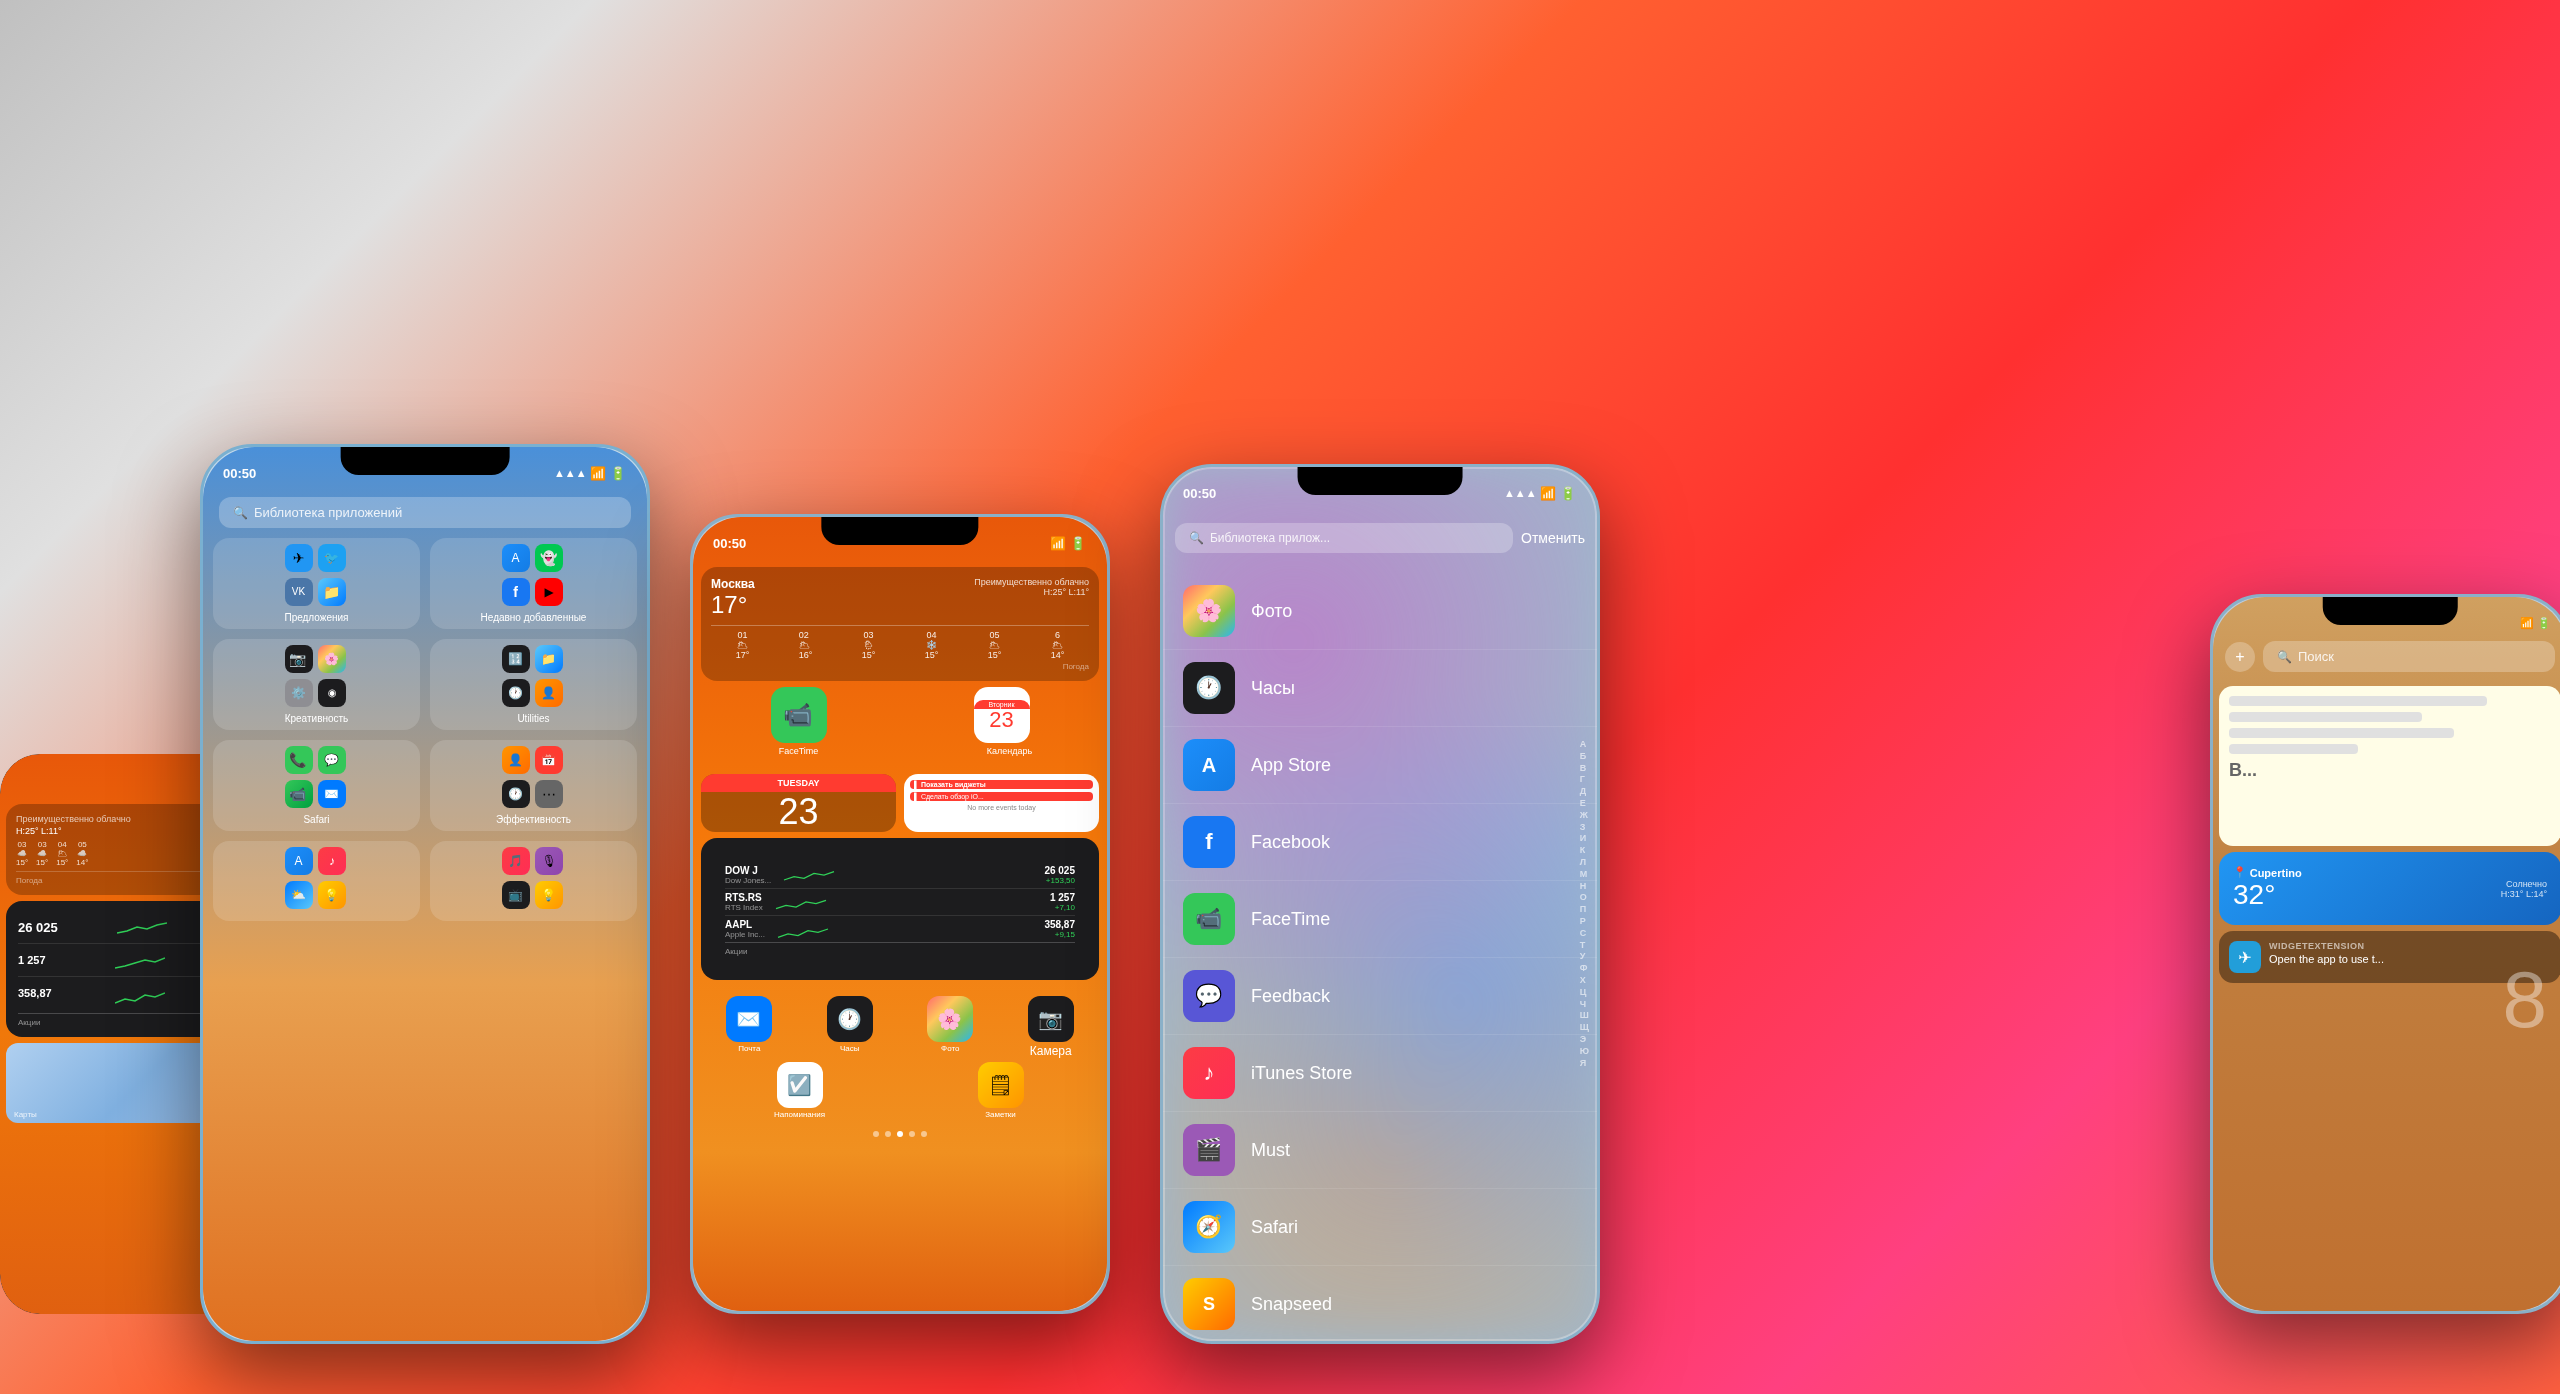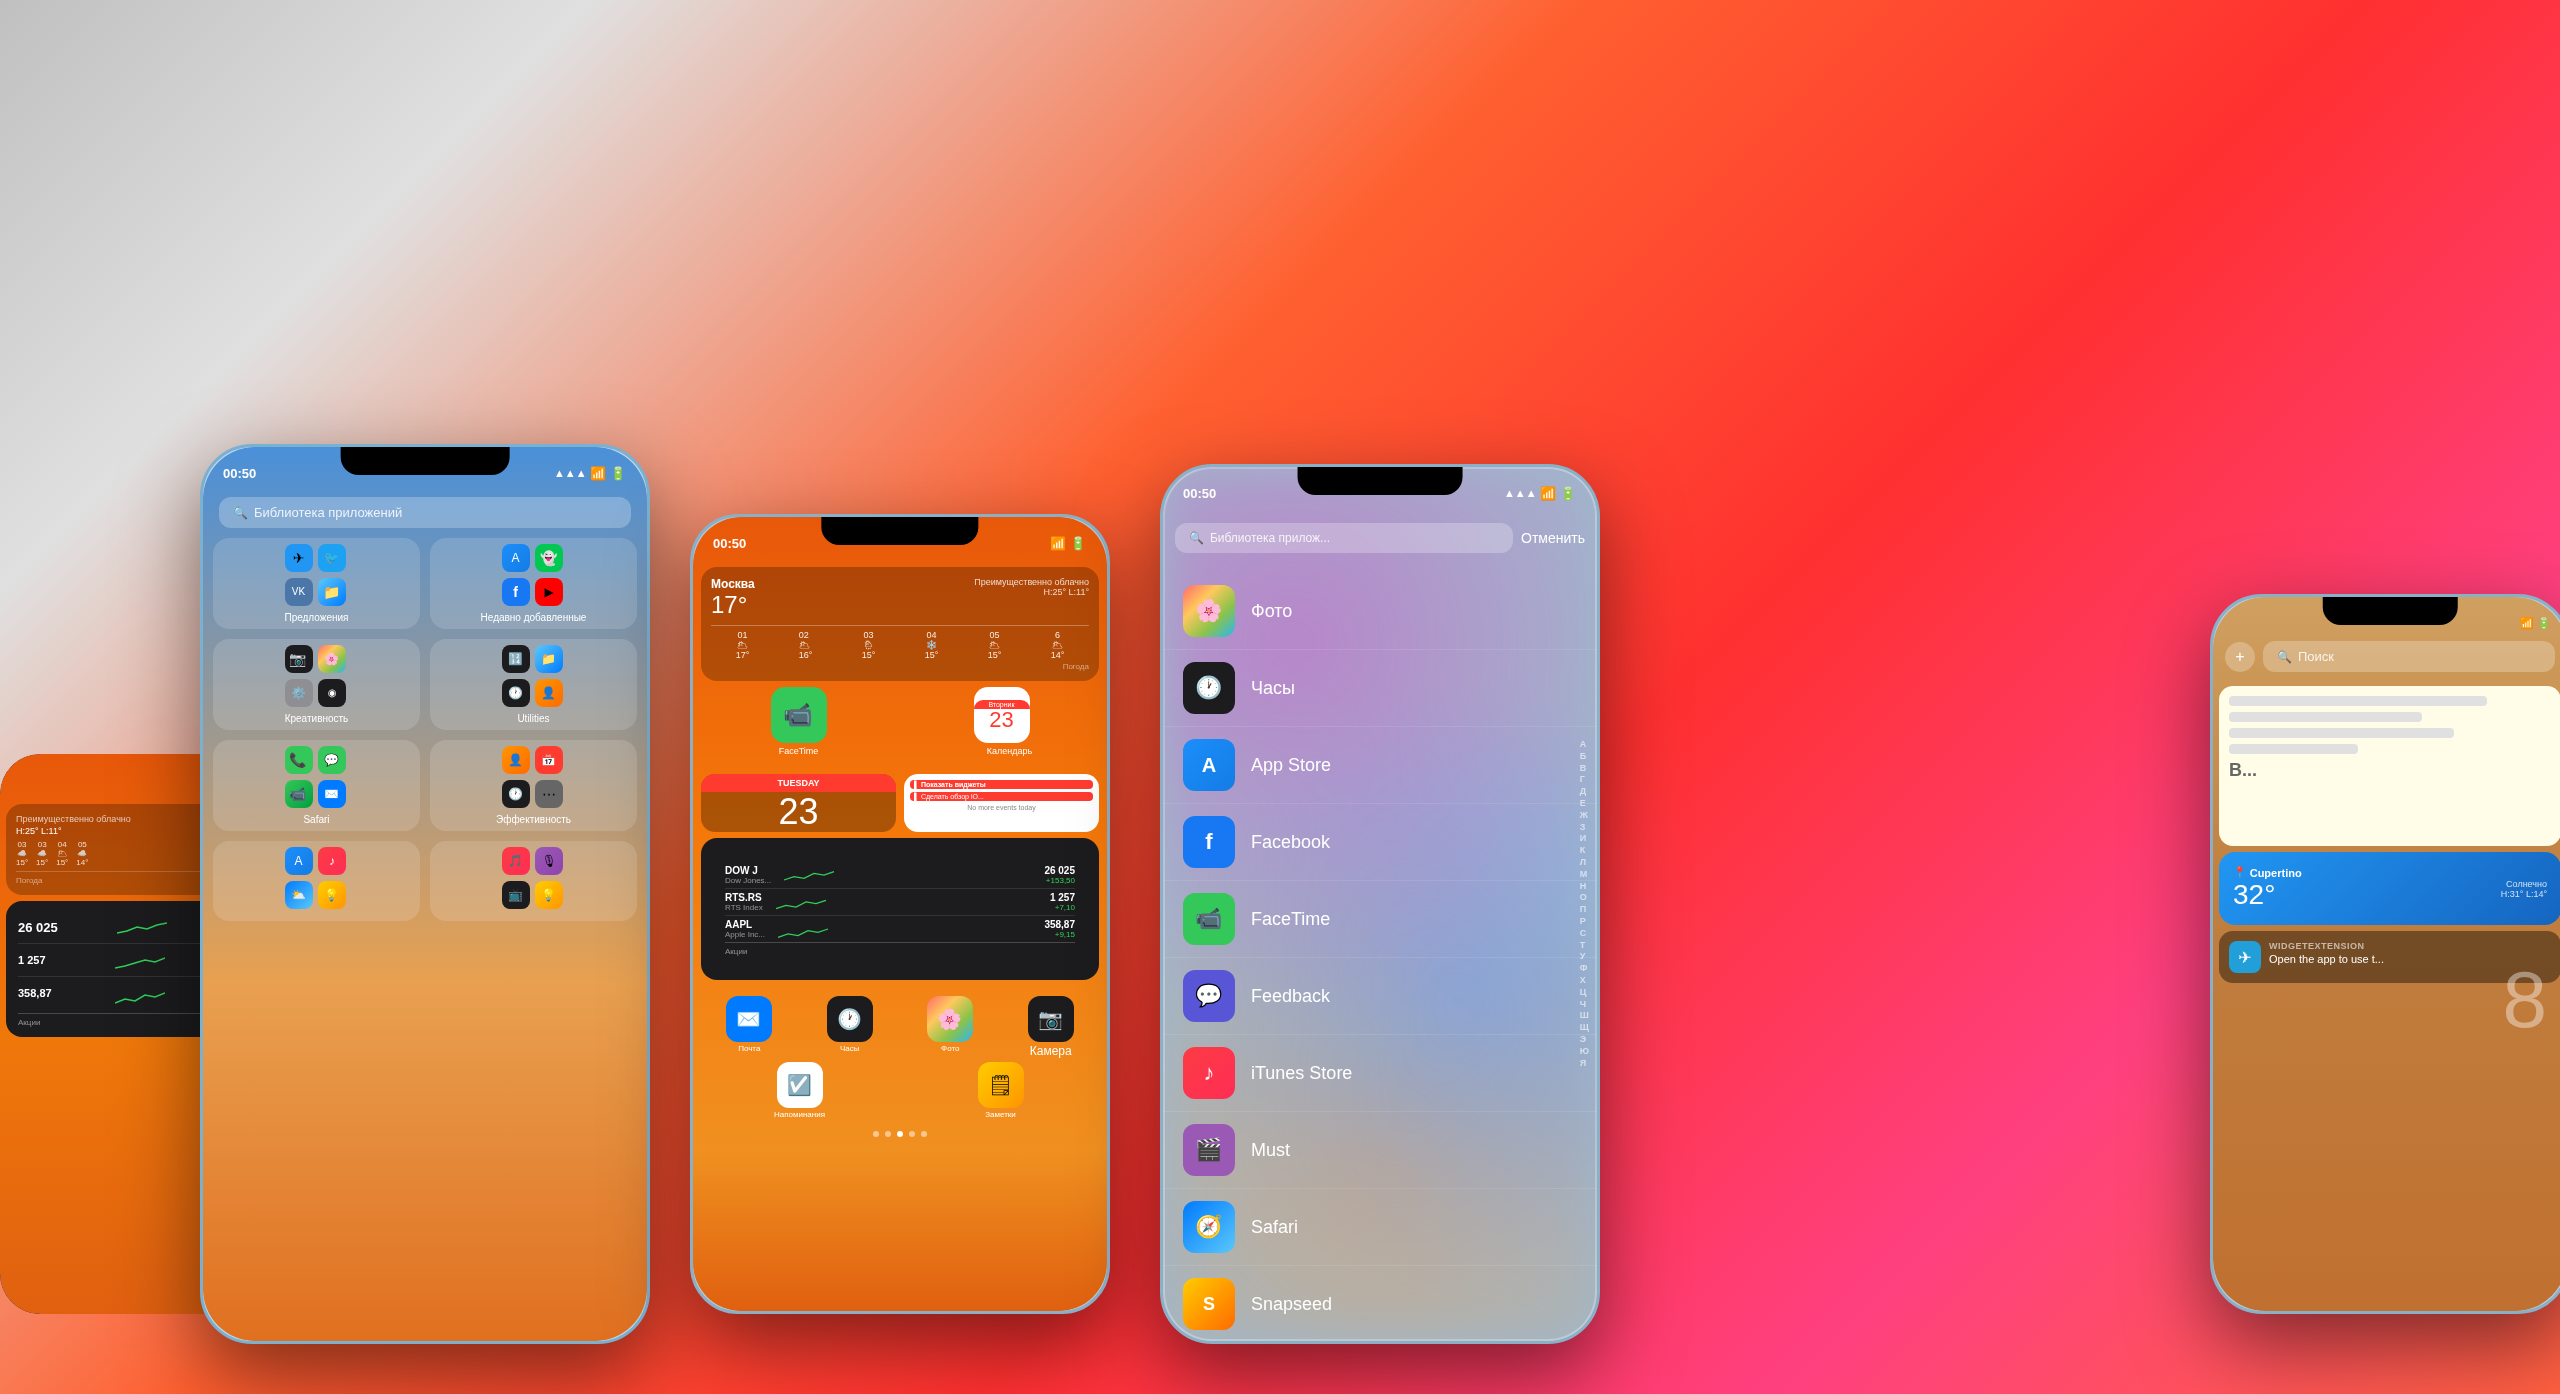--- a/index.html
+++ b/index.html
@@ -413,20 +413,23 @@
           <polyline points="0,22 10,18 20,20 30,14 40,16 50,12" fill="none" stroke="#30D158" stroke-width="1.5"></polyline>
         </svg>
         <div style="text-align:right;">
             <div class="stock-name" style="font-size:11px;">358,87</div>
             <div class="stock-change-pos">+9,15</div>
           </div>
       </div>
       <div style="color:rgba(255,255,255,0.5); font-size:8px; margin-top:4px; border-top:0.5px solid rgba(255,255,255,0.2); padding-top:4px;">Акции</div>
     </div>
 
+    <div style="margin:6px; border-radius:12px; overflow:hidden; height:80px; background: linear-gradient(135deg, #b0d0f0 0%, #80b0e0 50%, #a0c0e8 100%); position:relative;">
+      <div style="position:absolute; bottom:4px; left:8px; color:rgba(255,255,255,0.8); font-size:8px;">Карты</div>
+    </div>
   </div>
 </div>
 
 <div class="phone phone-2">
   <div class="side-btn-left"></div>
   <div class="side-btn-right"></div>
   <div class="phone-screen phone2-screen">
     <div class="notch"></div>
 
     <div class="status-bar">

